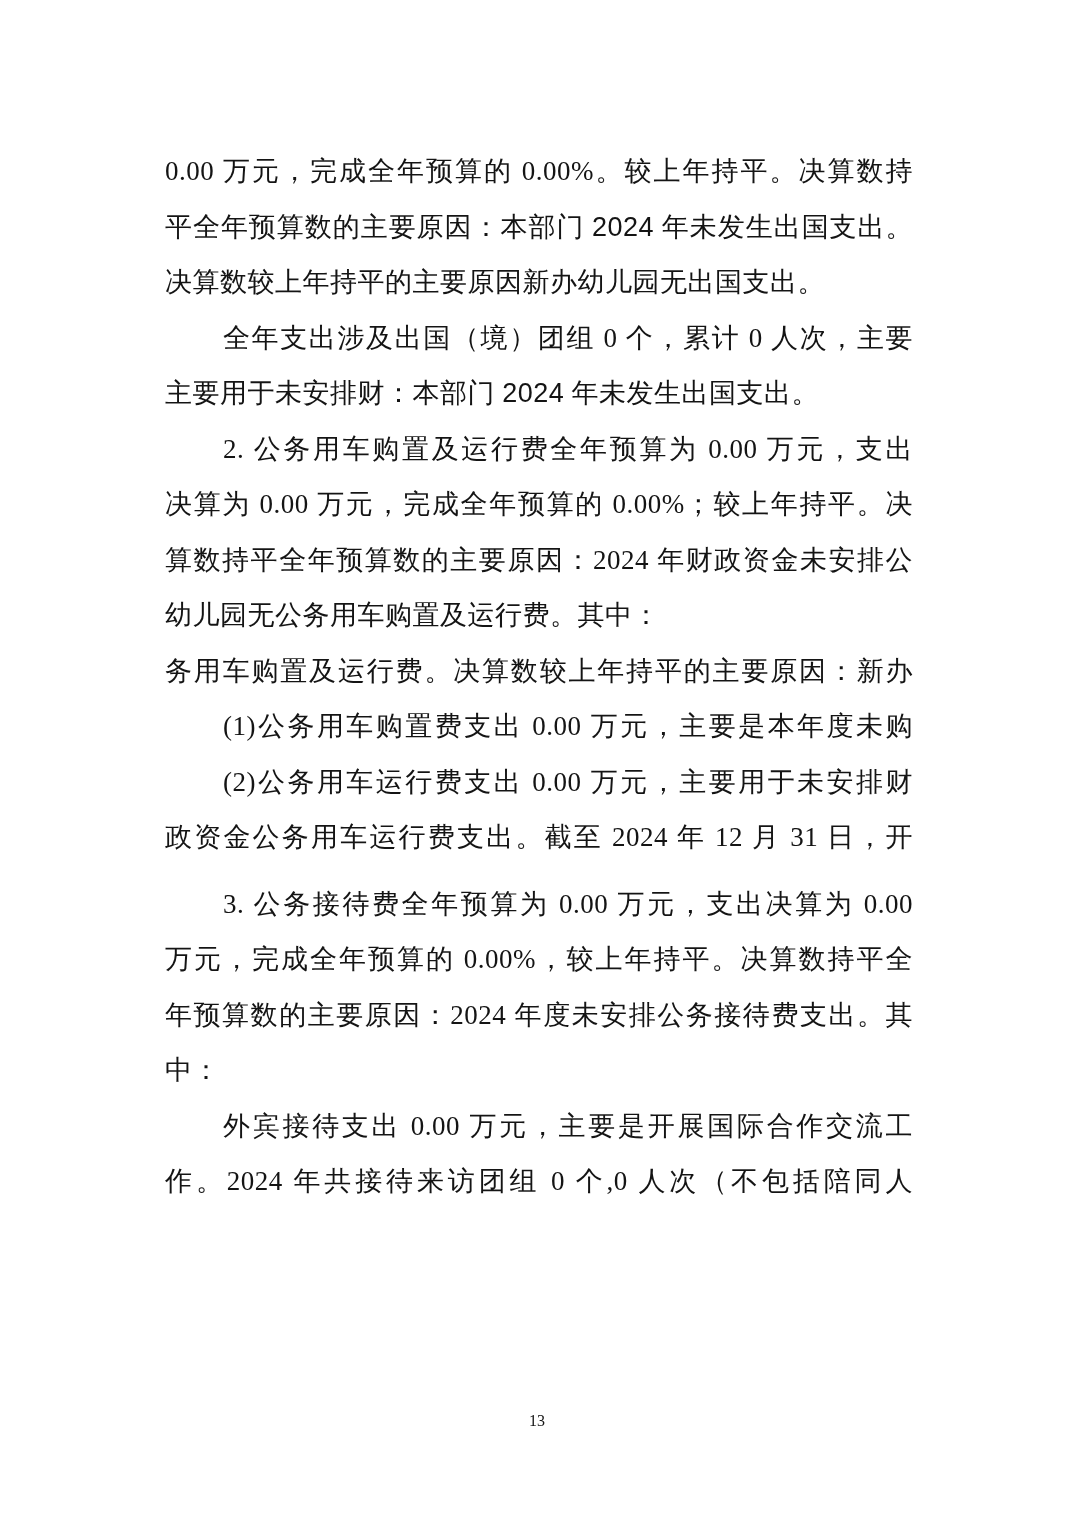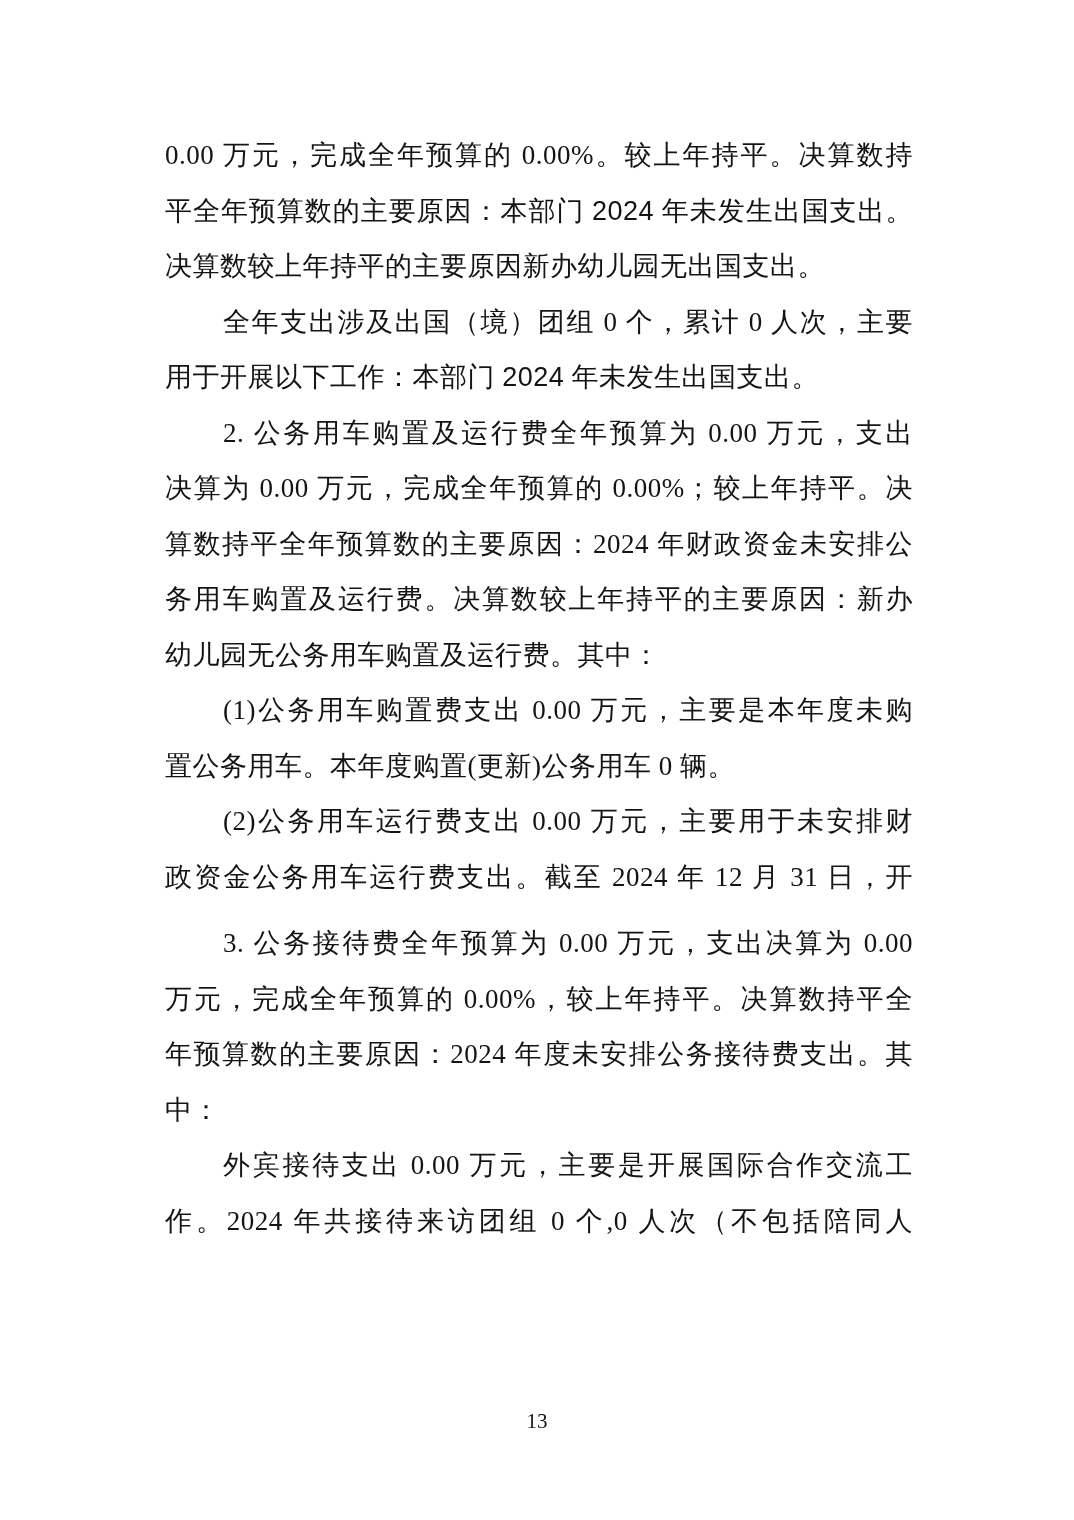--- a/index.html
+++ b/index.html
@@ -13,21 +13,21 @@
     height: 1520px;
     margin: 0 auto;
     background: #ffffff;
     overflow: hidden;
     font-family: "Liberation Serif", "DejaVu Serif", serif;
     color: #141414;
   }
   .doc-body {
     position: absolute;
     left: 165px;
-    top: 128px;
+    top: 144px;
     width: 748px;
   }
   .line {
     font-size: 27px;
     line-height: 55.5px;
     height: 55.5px;
     overflow: hidden;
     white-space: nowrap;
     letter-spacing: 0.5px;
   }
@@ -45,42 +45,41 @@
   .seg-bold {
     font-family: "Liberation Sans", "DejaVu Sans", sans-serif;
     font-weight: 400;
   }
   .page-number {
     position: absolute;
     top: 1408px;
     left: 0;
     width: 100%;
     text-align: center;
-    font-size: 21px;
+    font-size: 16px;
     line-height: 26px;
     color: #141414;
   }
 </style>
 </head>
 <body>
 
 <div class="page">
   <div class="doc-body" id="doc-body">
       <div class="line fill"><span>0.00 万元，完成全年预算的 0.00%。较上年持平。决算数持</span></div>
       <div class="line fill"><span>平全年预算数的主要原因：本部门 </span><span class="seg-bold">2024</span><span> 年未发生出国支出。</span></div>
       <div class="line"><span>决算数较上年持平的主要原因新办幼儿园无出国支出。</span></div>
       <div class="line fill indent"><span>全年支出涉及出国（境）团组 0 个，累计 0 人次，主要</span></div>
-      <div class="line"><span>用于开展以下工作：本部门 </span><span class="seg-bold">2024</span><span> 年未发生出国支出。</span></div>
+      <div class="line"><span>主要用于未安排财：本部门 </span><span class="seg-bold">2024</span><span> 年未发生出国支出。</span></div>
       <div class="line fill indent"><span>2. 公务用车购置及运行费全年预算为 0.00 万元，支出</span></div>
       <div class="line fill"><span>决算为 0.00 万元，完成全年预算的 0.00%；较上年持平。决</span></div>
       <div class="line fill"><span>算数持平全年预算数的主要原因：2024 年财政资金未安排公</span></div>
+      <div class="line"><span>幼儿园无公务用车购置及运行费。其中：</span></div>
       <div class="line fill"><span>务用车购置及运行费。决算数较上年持平的主要原因：新办</span></div>
-      <div class="line"><span>幼儿园无公务用车购置及运行费。其中：</span></div>
       <div class="line fill indent"><span>(1)公务用车购置费支出 0.00 万元，主要是本年度未购</span></div>
-      <div class="line"><span>置公务用车。本年度购置(更新)公务用车 0 辆。</span></div>
       <div class="line fill indent"><span>(2)公务用车运行费支出 0.00 万元，主要用于未安排财</span></div>
       <div class="line fill"><span>政资金公务用车运行费支出。截至 2024 年 12 月 31 日，开</span></div>
       <div class="line fill indent space-before"><span>3. 公务接待费全年预算为 0.00 万元，支出决算为 0.00</span></div>
       <div class="line fill"><span>万元，完成全年预算的 0.00%，较上年持平。决算数持平全</span></div>
       <div class="line fill"><span>年预算数的主要原因：2024 年度未安排公务接待费支出。其</span></div>
       <div class="line"><span>中：</span></div>
       <div class="line fill indent"><span>外宾接待支出 0.00 万元，主要是开展国际合作交流工</span></div>
       <div class="line fill"><span>作。2024 年共接待来访团组 0 个,0 人次（不包括陪同人员）。</span></div>
     </div>
   <div class="page-number">13</div>

